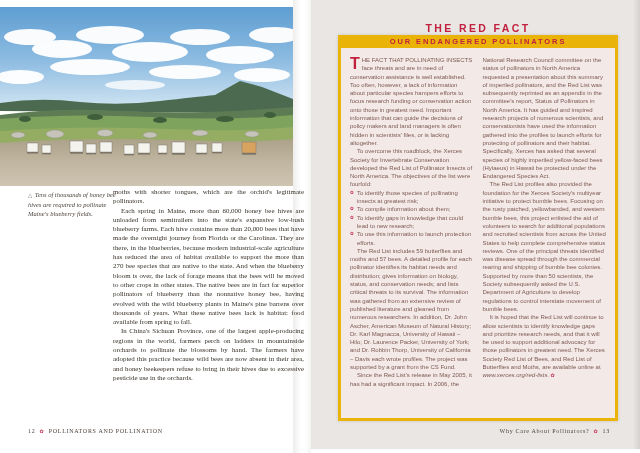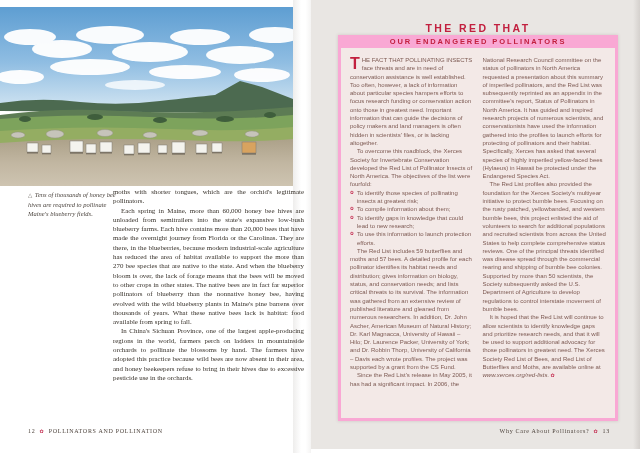--- a/index.html
+++ b/index.html
@@ -44,21 +44,21 @@
     content:"";position:absolute;right:0;top:0;width:7px;height:100%;
     background:linear-gradient(to right, rgba(0,0,0,0) , rgba(90,80,75,0.14));
   }
   .panel-title{
     position:absolute;left:27px;top:22px;width:280px;text-align:center;
     font-family:"Liberation Sans", sans-serif;font-weight:bold;
     font-size:10.5px;letter-spacing:2.4px;color:#c2203f;white-space:nowrap;
   }
   .panel{
     position:absolute;left:27px;top:35px;width:280px;height:386px;
-    background:#f9a8d4;box-shadow:0 0 3px rgba(120,100,95,0.25);
+    background:#eab308;box-shadow:0 0 3px rgba(120,100,95,0.25);
   }
   .panel-subtitle{
     height:13px;line-height:14px;text-align:center;
     font-family:"Liberation Sans", sans-serif;font-weight:bold;
     font-size:7.5px;letter-spacing:1.9px;color:#c2203f;white-space:nowrap;
   }
   .panel-body{
     position:absolute;left:3px;right:3px;top:13px;bottom:3px;
     background:#f3e9e7;
     display:flex;gap:9px;padding:8px 9px 6px 9px;box-sizing:border-box;
@@ -182,21 +182,21 @@
 
 <div class="page-footer footer-left">
   <span>12</span>
   <span class="flower-sep">✿</span>
   <span>POLLINATORS AND POLLINATION</span>
 </div>
 
 <div class="gutter"></div>
 
 <div class="right-page">
-  <div class="panel-title">THE RED THAT</div>
+  <div class="panel-title">THE RED FACT</div>
   <div class="panel">
     <div class="panel-subtitle">OUR ENDANGERED POLLINATORS</div>
     <div class="panel-body">
       <div class="sb-col">
           <p class="sb-para"><span class="dropcap">T</span>HE FACT THAT POLLINATING INSECTS face threats and are in need of conservation assistance is well established. Too often, however, a lack of information about particular species hampers efforts to focus research funding or conservation action onto those in greatest need. Important information that can guide the decisions of policy makers and land managers is often hidden in scientists' files, or is lacking altogether.</p>
           <p class="sb-para indent">To overcome this roadblock, the Xerces Society for Invertebrate Conservation developed the Red List of Pollinator Insects of North America. The objectives of the list were fourfold:</p>
           <div class="sb-bullet"><span class="flower">✿</span>To identify those species of pollinating insects at greatest risk;</div>
           <div class="sb-bullet"><span class="flower">✿</span>To compile information about them;</div>
           <div class="sb-bullet"><span class="flower">✿</span>To identify gaps in knowledge that could lead to new research;</div>
           <div class="sb-bullet"><span class="flower">✿</span>To use this information to launch protection efforts.</div>

